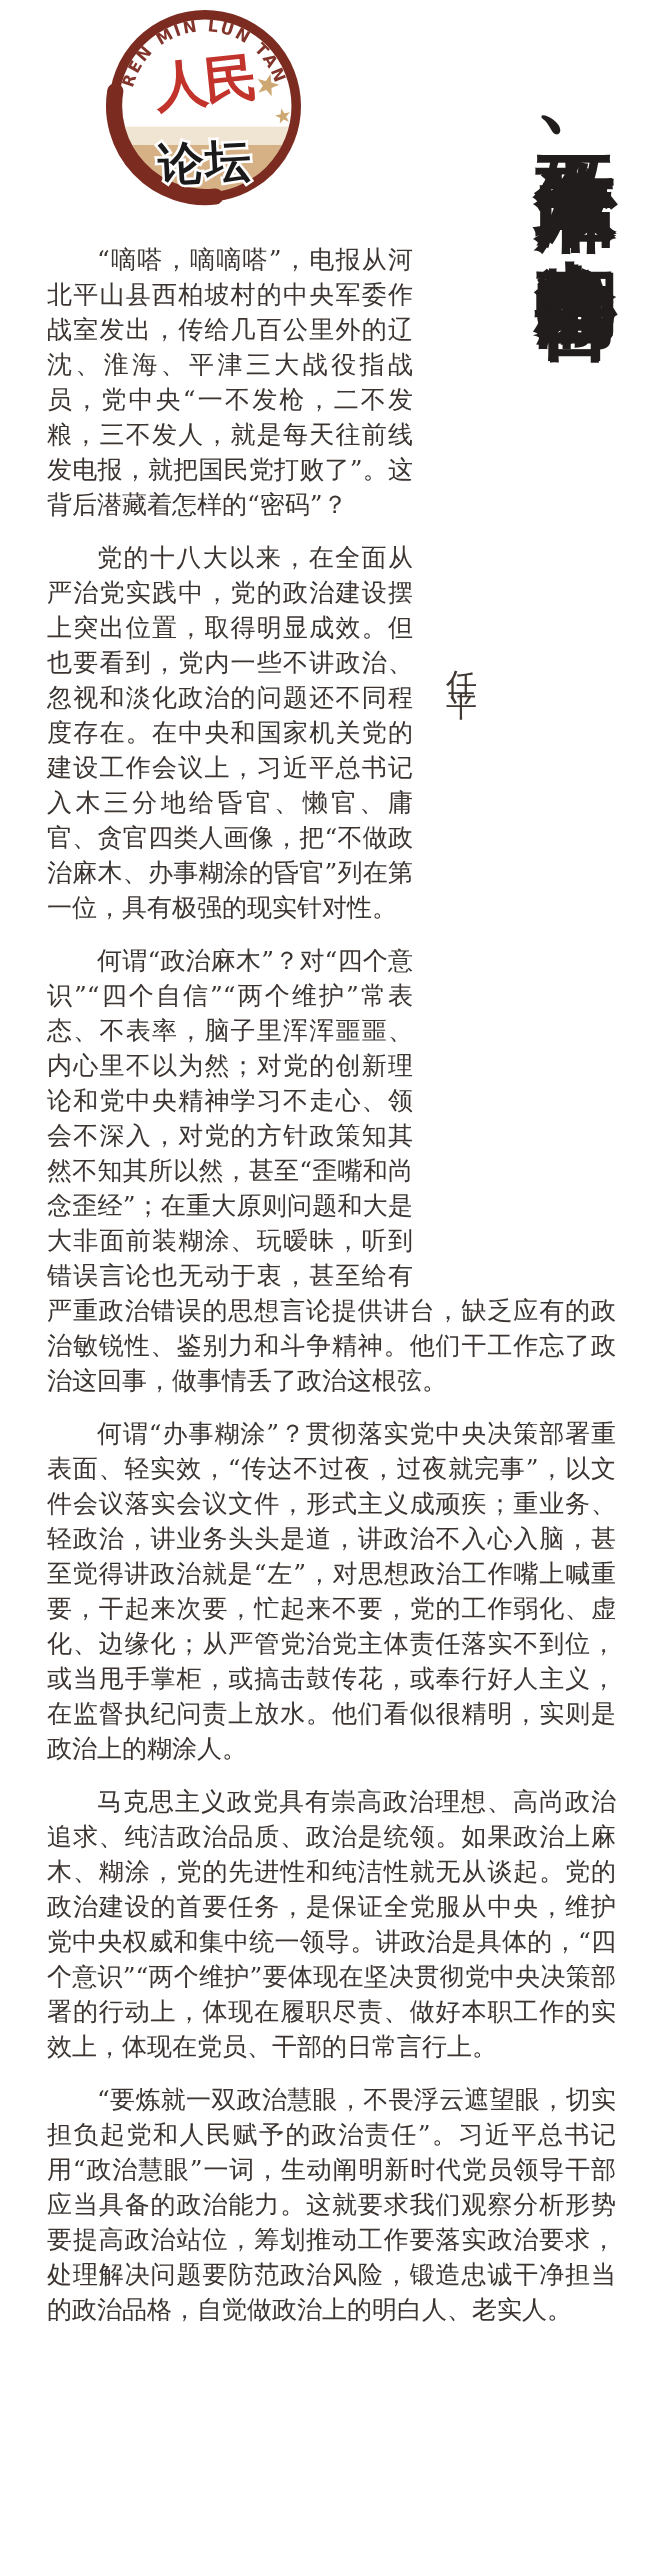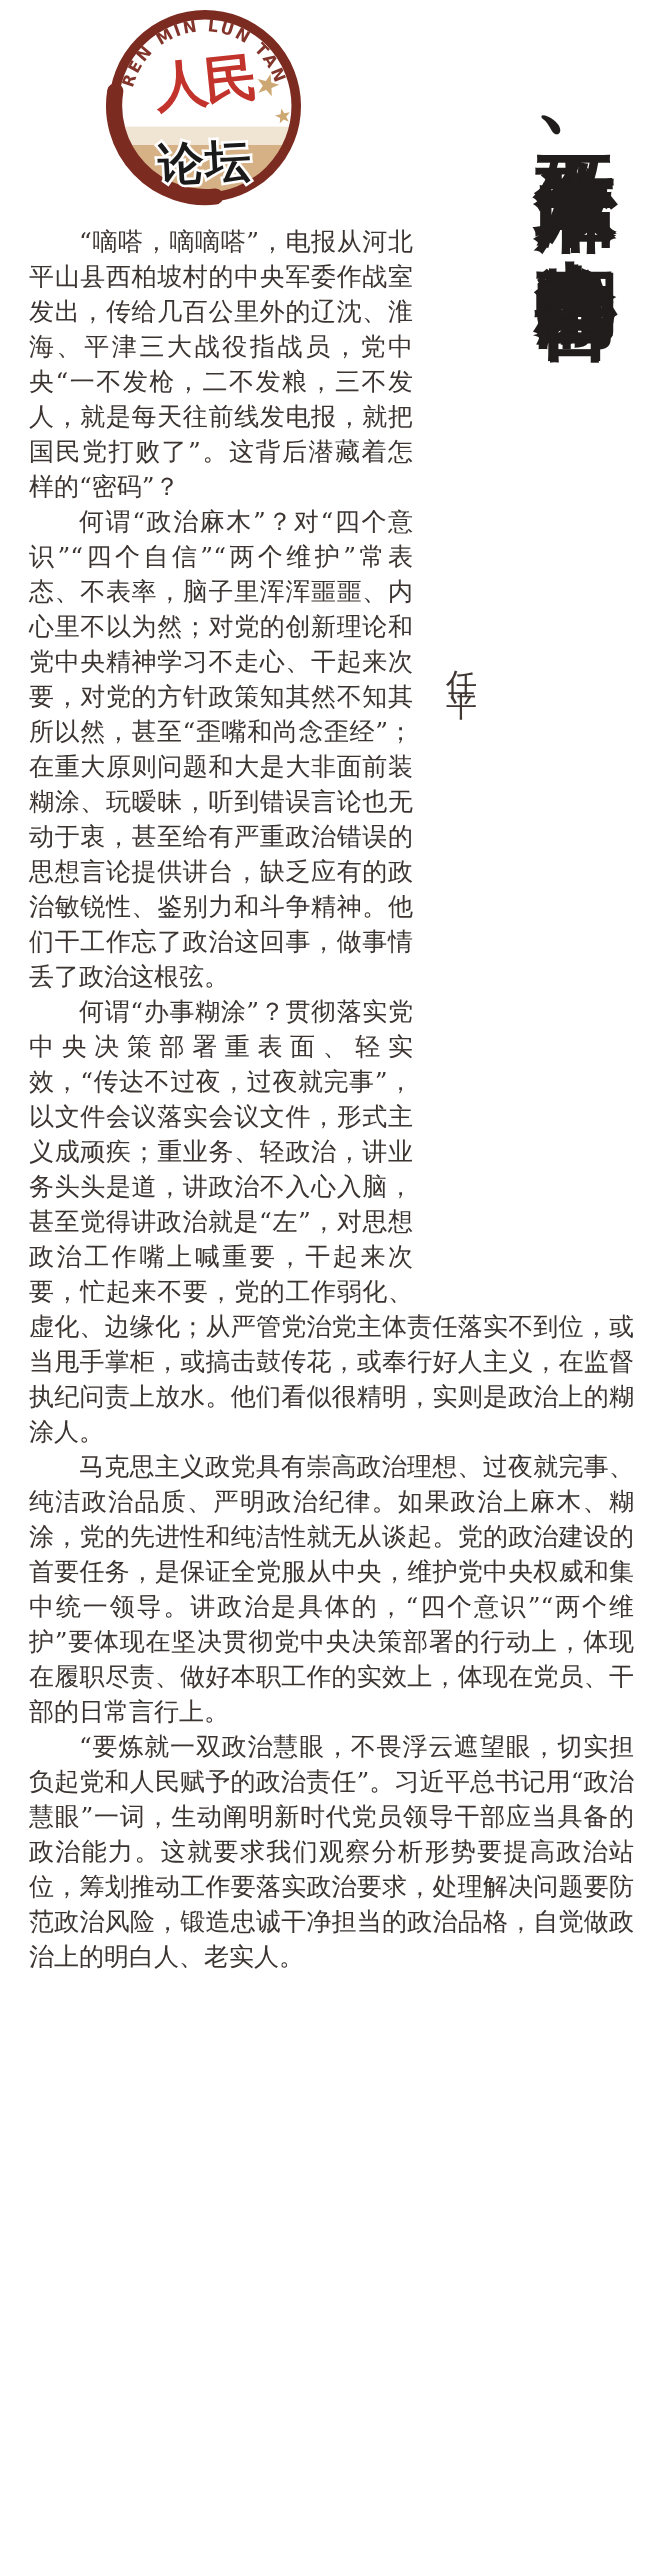--- a/index.html
+++ b/index.html
@@ -59,21 +59,21 @@
     left:29px;
     top:224px;
     width:605px;
     font-size:25px;
     line-height:35px;
     color:#3b3430;
     text-align:justify;
     text-justify:inter-character;
   }
   .article p{
-    margin:0;
+    margin:18px;
     text-indent:2em;
   }
   
   .headline-spacer{
     float:right;
     width:221px;
     height:1051px;
   }
 </style>
 </head>
@@ -113,20 +113,21 @@
     </svg>
   </div>
 
   <h1 class="headline">不做政治麻木、办事糊涂的昏官</h1>
 
   <div class="author">任平</div>
 
   <div class="article">
     <div class="headline-spacer"></div>
     <p>“嘀嗒，嘀嘀嗒”，电报从河北平山县西柏坡村的中央军委作战室发出，传给几百公里外的辽沈、淮海、平津三大战役指战员，党中央“一不发枪，二不发粮，三不发人，就是每天往前线发电报，就把国民党打败了”。这背后潜藏着怎样的“密码”？</p>
-    <p>何谓“政治麻木”？对“四个意识”“四个自信”“两个维护”常表态、不表率，脑子里浑浑噩噩、内心里不以为然；对党的创新理论和党中央精神学习不走心、干起来次要，对党的方针政策知其然不知其所以然，甚至“歪嘴和尚念歪经”；在重大原则问题和大是大非面前装糊涂、玩暧昧，听到错误言论也无动于衷，甚至给有严重政治错误的思想言论提供讲台，缺乏应有的政治敏锐性、鉴别力和斗争精神。他们干工作忘了政治这回事，做事情丢了政治这根弦。</p>
+    <p>党的十八大以来，在全面从严治党实践中，党的政治建设摆上突出位置，取得明显成效。但也要看到，党内一些不讲政治、忽视和淡化政治的问题还不同程度存在。在中央和国家机关党的建设工作会议上，习近平总书记入木三分地给昏官、懒官、庸官、贪官四类人画像，把“不做政治麻木、办事糊涂的昏官”列在第一位，具有极强的现实针对性。</p>
+    <p>何谓“政治麻木”？对“四个意识”“四个自信”“两个维护”常表态、不表率，脑子里浑浑噩噩、内心里不以为然；对党的创新理论和党中央精神学习不走心、领会不深入，对党的方针政策知其然不知其所以然，甚至“歪嘴和尚念歪经”；在重大原则问题和大是大非面前装糊涂、玩暧昧，听到错误言论也无动于衷，甚至给有严重政治错误的思想言论提供讲台，缺乏应有的政治敏锐性、鉴别力和斗争精神。他们干工作忘了政治这回事，做事情丢了政治这根弦。</p>
     <p>何谓“办事糊涂”？贯彻落实党中央决策部署重表面、轻实效，“传达不过夜，过夜就完事”，以文件会议落实会议文件，形式主义成顽疾；重业务、轻政治，讲业务头头是道，讲政治不入心入脑，甚至觉得讲政治就是“左”，对思想政治工作嘴上喊重要，干起来次要，忙起来不要，党的工作弱化、虚化、边缘化；从严管党治党主体责任落实不到位，或当甩手掌柜，或搞击鼓传花，或奉行好人主义，在监督执纪问责上放水。他们看似很精明，实则是政治上的糊涂人。</p>
-    <p>马克思主义政党具有崇高政治理想、过夜就完事、纯洁政治品质、严明政治纪律。如果政治上麻木、糊涂，党的先进性和纯洁性就无从谈起。党的政治建设的首要任务，是保证全党服从中央，维护党中央权威和集中统一领导。讲政治是具体的，“四个意识”“两个维护”要体现在坚决贯彻党中央决策部署的行动上，体现在履职尽责、做好本职工作的实效上，体现在党员、干部的日常言行上。</p>
+    <p>马克思主义政党具有崇高政治理想、高尚政治追求、纯洁政治品质、政治是统领。如果政治上麻木、糊涂，党的先进性和纯洁性就无从谈起。党的政治建设的首要任务，是保证全党服从中央，维护党中央权威和集中统一领导。讲政治是具体的，“四个意识”“两个维护”要体现在坚决贯彻党中央决策部署的行动上，体现在履职尽责、做好本职工作的实效上，体现在党员、干部的日常言行上。</p>
     <p>“要炼就一双政治慧眼，不畏浮云遮望眼，切实担负起党和人民赋予的政治责任”。习近平总书记用“政治慧眼”一词，生动阐明新时代党员领导干部应当具备的政治能力。这就要求我们观察分析形势要提高政治站位，筹划推动工作要落实政治要求，处理解决问题要防范政治风险，锻造忠诚干净担当的政治品格，自觉做政治上的明白人、老实人。</p>
   </div>
 
 </div>
 
 
 </body></html>

